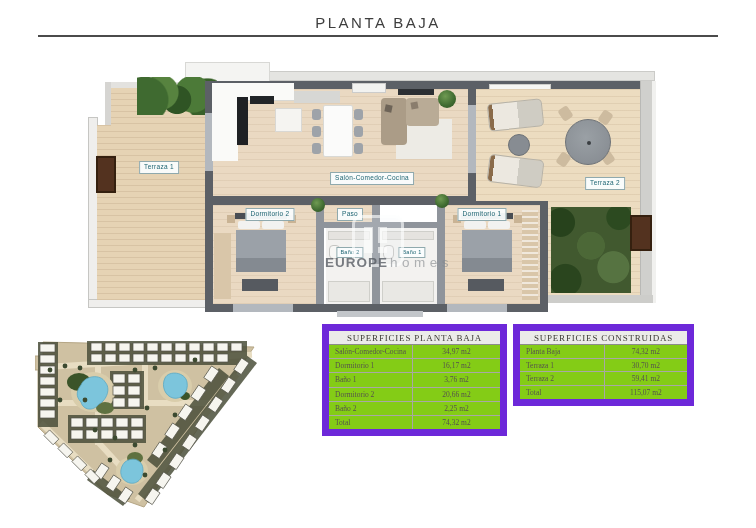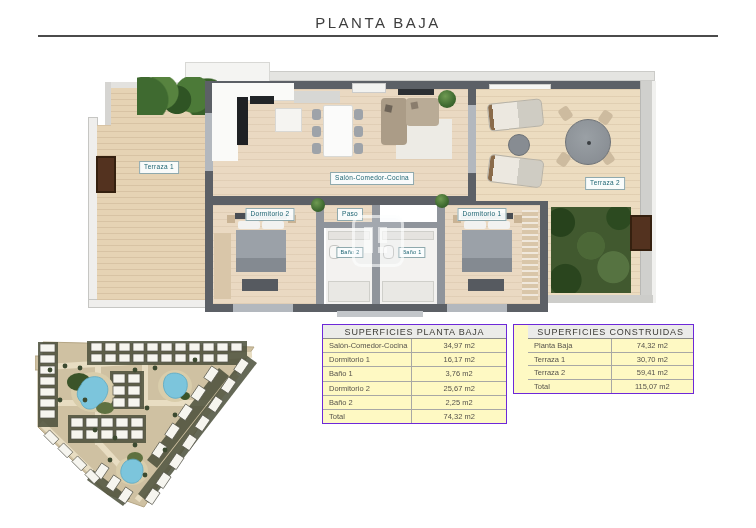--- a/index.html
+++ b/index.html
@@ -44,21 +44,21 @@
 
   
   .wm-logo{position:absolute;left:267px;top:160px;width:46px;height:46px;border-radius:9px;
     border:3px solid rgba(255,255,255,0.55);background:rgba(238,243,245,0.22);z-index:40;}
   .wm-bar{position:absolute;background:rgba(255,255,255,0.6);}
   .wm-text{position:absolute;left:240px;top:200px;font-size:13.5px;z-index:40;white-space:nowrap;}
   .wm-bold{font-weight:bold;color:rgba(88,93,100,0.8);letter-spacing:1px;}
   .wm-light{color:rgba(130,136,141,0.62);letter-spacing:4.5px;margin-left:2px;}
 
   
-  .stable{position:absolute;border:1px solid #6d28d9;background:#fef9c3;box-sizing:border-box;}
+  .stable{position:absolute;border:7px solid #6d28d9;background:#84cc16;box-sizing:border-box;font-family:Liberation Serif, serif;}
   .st-head{height:13px;background:#ebebe9;border-bottom:1px solid #8c8c89;display:flex;
     align-items:center;justify-content:center;font-size:9px;letter-spacing:0.8px;color:#3d3b36;}
   .st-row{display:flex;border-bottom:1px solid #a8a8a5;}
   .st-row:last-child{border-bottom:none;}
   .t-left .st-row{height:13.2px;}
   .t-right .st-row{height:12.7px;}
   .st-label{flex:0 0 45%;border-right:1px solid #a8a8a5;display:flex;align-items:center;
     padding-left:6px;font-size:7.5px;color:#56534c;}
   .t-right .st-label{flex-basis:46.5%;}
   .st-value{flex:1;display:flex;align-items:center;justify-content:center;font-size:7.5px;color:#56534c;}
@@ -192,20 +192,23 @@
     <div class="room-label" style="left:265px;top:153px;">Paso</div>
     <div class="room-label" style="left:397px;top:153px;">Dormitorio 1</div>
     <div class="room-label small" style="left:265px;top:192px;">Baño 2</div>
     <div class="room-label small" style="left:327px;top:192px;">Baño 1</div>
     <div class="room-label" style="left:520px;top:122px;">Terraza 2</div>
 
     <div class="wm-logo">
       <div class="wm-bar" style="left:9px;top:9px;width:9px;height:26px;"></div>
       <div class="wm-bar" style="left:23px;top:9px;width:9px;height:16px;"></div>
       <div class="wm-bar" style="left:23px;top:29px;width:9px;height:6px;"></div>
+    </div>
+    <div class="wm-text">
+      <span class="wm-bold">EUROPE</span><span class="wm-light">homes</span>
     </div>
   </div>
 
   <svg style="position:absolute;left:35px;top:330px;" width="266" height="180" viewBox="0 0 266 180">
     <path d="M8 12 L219 17 L109 177 L72 164 L3 97 L3 40 L0 40 L0 26 L8 26 Z" fill="#cfc1a2" stroke="#b5a685" stroke-width="1"></path>
     <g stroke="#e8ddc2" stroke-width="6" stroke-linecap="square" fill="none">
       <path d="M10 37 L214 25"></path>
       <path d="M8 73 L176 73"></path>
       <path d="M63 37 L63 112"></path>
       <path d="M110 37 L110 73"></path>
@@ -327,33 +330,33 @@
     <div class="st-row">
       <div class="st-label">Dormitorio 1</div>
       <div class="st-value">16,17 m2</div>
     </div>
     <div class="st-row">
       <div class="st-label">Baño 1</div>
       <div class="st-value">3,76 m2</div>
     </div>
     <div class="st-row">
       <div class="st-label">Dormitorio 2</div>
-      <div class="st-value">25,67 m2</div>
+      <div class="st-value">20,66 m2</div>
     </div>
     <div class="st-row">
       <div class="st-label">Baño 2</div>
       <div class="st-value">2,25 m2</div>
     </div>
     <div class="st-row">
       <div class="st-label">Total</div>
       <div class="st-value">74,32 m2</div>
     </div>
   </div>
 
-  <div class="stable t-right" style="left:513px;top:324px;width:181px;padding-left:14px;">
+  <div class="stable t-right" style="left:513px;top:324px;width:181px;">
     <div class="st-head">SUPERFICIES CONSTRUIDAS</div>
     <div class="st-row">
       <div class="st-label">Planta Baja</div>
       <div class="st-value">74,32 m2</div>
     </div>
     <div class="st-row">
       <div class="st-label">Terraza 1</div>
       <div class="st-value">30,70 m2</div>
     </div>
     <div class="st-row">

